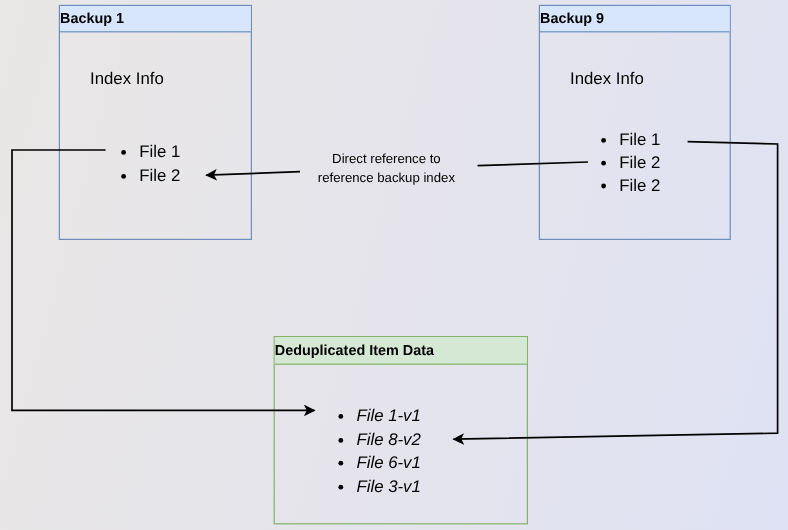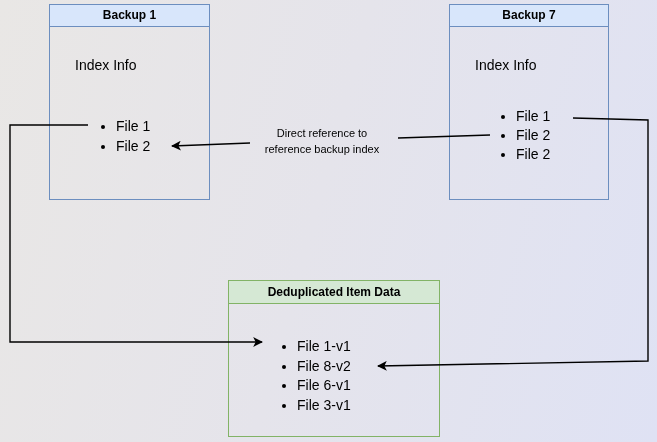--- a/index.html
+++ b/index.html
@@ -30,21 +30,21 @@
     border: 1.5px solid;
     background: transparent;
     z-index: 1;
     box-sizing: border-box;
   }
   .box.blue { border-color: var(--blue-border, #6c8ebf); }
   .box.green { border-color: var(--green-border, #82b366); }
   .box-header {
     height: 21px;
     line-height: 21px;
-    text-align: center;
+    text-align: left;
     font-weight: bold;
     font-size: 12px;
     white-space: nowrap;
   }
   .box.blue .box-header {
     background: var(--blue-fill, #d8e6fb);
     border-bottom: 1.5px solid var(--blue-border, #6c8ebf);
   }
   .box.green .box-header {
     background: var(--green-fill, #d5e8d4);
@@ -65,21 +65,21 @@
   }
   ul.file-list li { line-height: 20px; }
   #backup1-box { left: 49px; top: 4px; width: 161px; height: 196px; }
   #backup1-box ul.file-list { left: 49px; top: 111px; }
   #backup2-box { left: 449px; top: 4px; width: 160px; height: 196px; }
   #backup2-box ul.file-list { left: 49px; top: 102px; }
   #backup2-box ul.file-list li { line-height: 19px; }
   #dedup-box { left: 228px; top: 280px; width: 212px; height: 157px; }
   #dedup-box .box-header { height: 22px; line-height: 22px; }
   #dedup-box ul.file-list { left: 51px; top: 56px; }
-  #dedup-box ul.file-list li { line-height: 19.5px; }
+  #dedup-box ul.file-list li { line-height: 19.5px; font-style: italic; }
   .annotation {
     position: absolute;
     left: 222px;
     top: 125px;
     width: 200px;
     text-align: center;
     font-size: 11px;
     line-height: 16px;
     z-index: 6;
   }
@@ -104,21 +104,21 @@
   <div class="box blue" id="backup1-box">
     <div class="box-header">Backup 1</div>
     <div class="box-label">Index Info</div>
     <ul class="file-list">
       <li>File 1</li>
       <li>File 2</li>
     </ul>
   </div>
 
   <div class="box blue" id="backup2-box">
-    <div class="box-header">Backup 7</div>
+    <div class="box-header">Backup 9</div>
     <div class="box-label">Index Info</div>
     <ul class="file-list">
       <li>File 1</li>
       <li>File 2</li>
       <li>File 2</li>
     </ul>
   </div>
 
   <div class="box green" id="dedup-box">
     <div class="box-header">Deduplicated Item Data</div>

